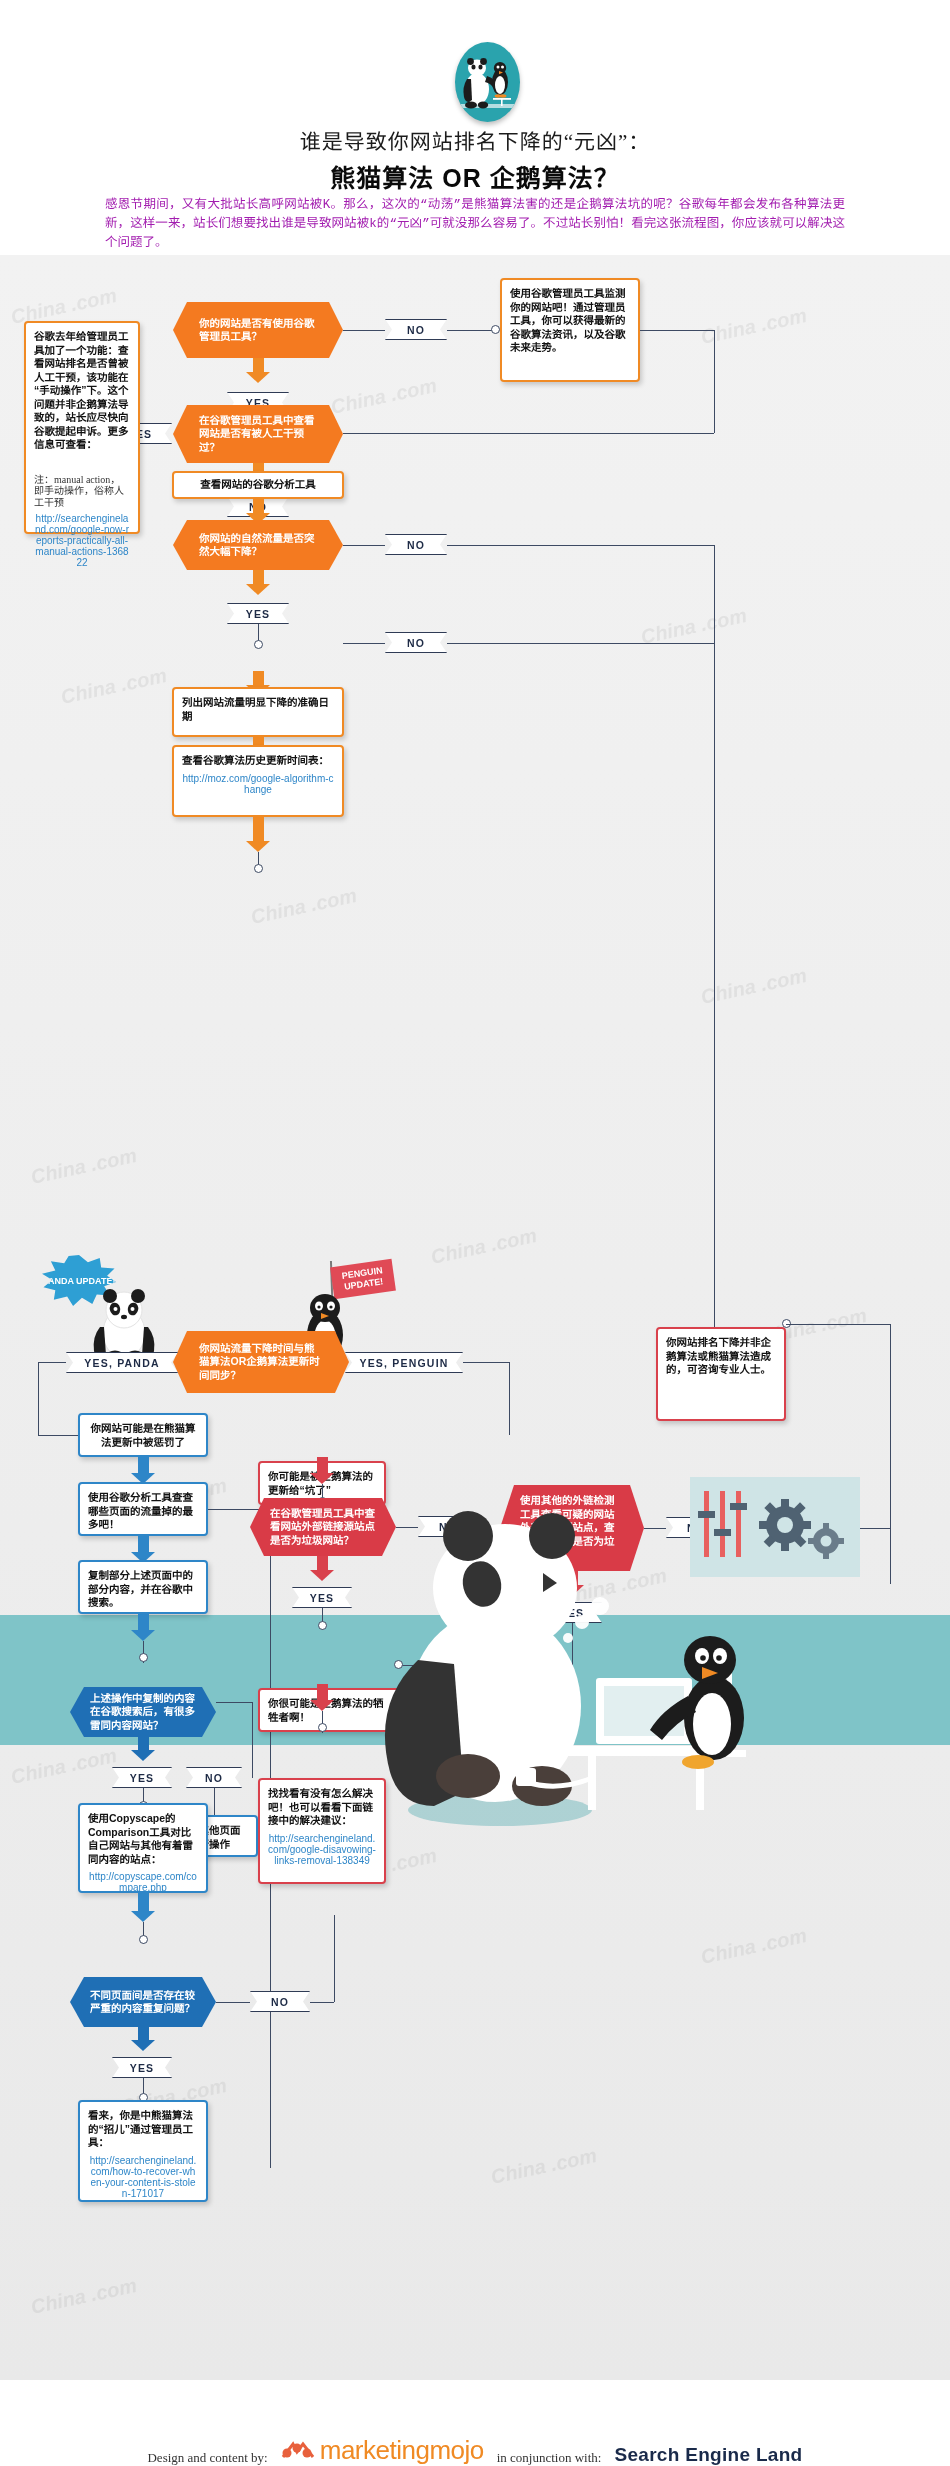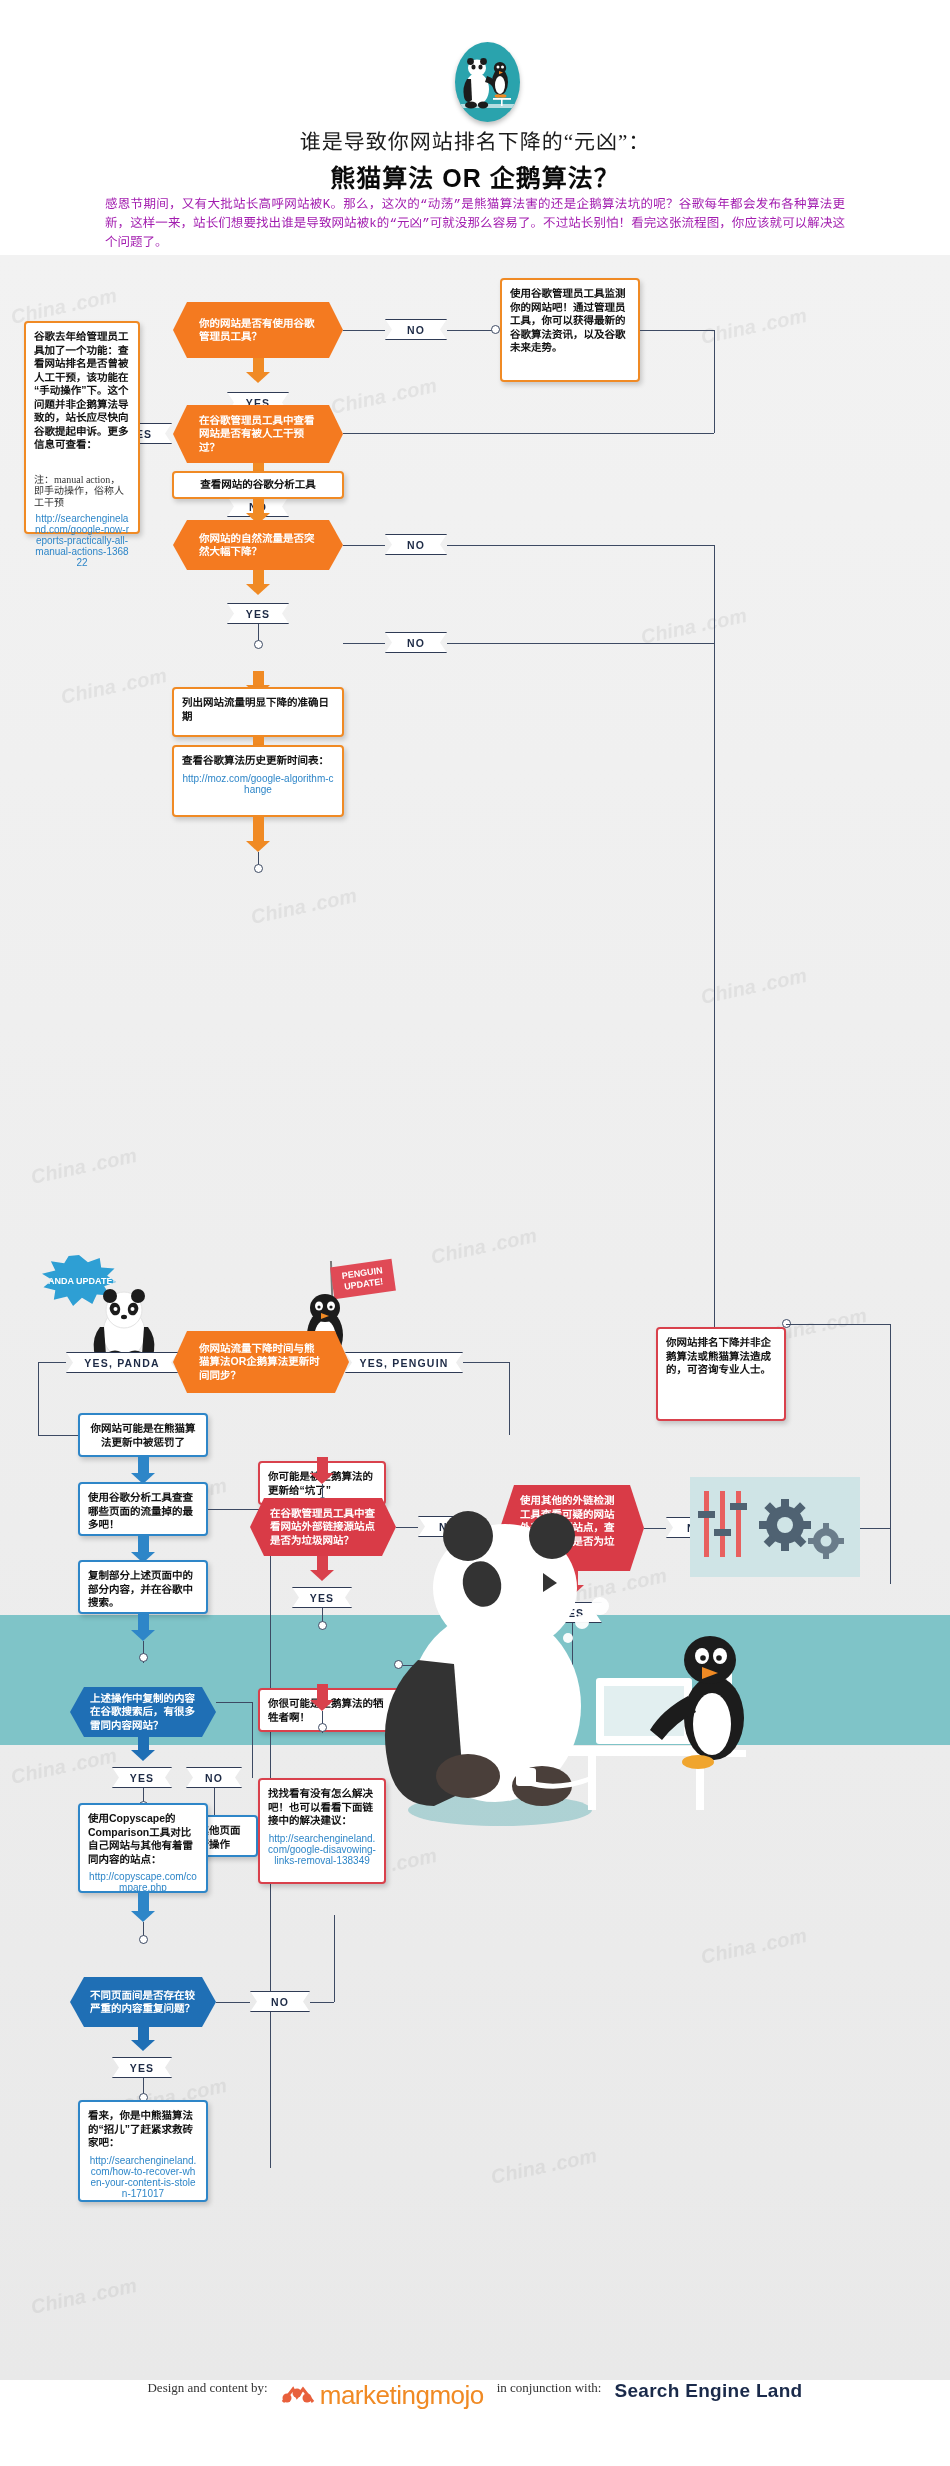--- a/index.html
+++ b/index.html
@@ -136,21 +136,21 @@
     position:absolute; left:331px; top:1006px; width:2px; height:60px;
     background:#7a7a7a; transform:rotate(-2deg);
   }
 
   
   .ill{ position:absolute; }
 
   
   #footer{
     position:absolute; left:0; top:2380px; width:950px; height:86px; background:#fff;
-    display:flex; align-items:flex-start; justify-content:center; gap:13px;
+    display:flex; align-items:flex-end; justify-content:center; gap:13px;
   }
   #footer .f-txt{ font-family:"Liberation Serif",serif; font-size:13px; color:#333; }
   #mojo-word{ font-size:26px; color:#f08a24; letter-spacing:-.5px; font-weight:normal; }
   #sel-word{ font-size:19px; font-weight:bold; color:#1a2a4a; letter-spacing:.3px; }
 
   
   .wm{
     position:absolute; color:rgba(150,150,150,.16);
     font-size:20px; font-weight:bold; font-style:italic;
     transform:rotate(-12deg); pointer-events:none; white-space:nowrap;
@@ -457,21 +457,21 @@
 
   <div class="arr" style="left:131px; top:1772px; --c:#1f6fb5; --h:13px;">
       <i></i>
       <u></u>
     </div>
   <div class="rib" style="left:112px; top:1802px; width:60px;">YES</div>
   <div class="ln v" style="left:143px; top:1823px; height:24px;"></div>
   <div class="dot" style="left:139px; top:1838px;"></div>
 
   <div class="box rect-b" style="left:78px; top:1845px; width:130px; height:102px;">
-    <span>看来，你是中熊猫算法的“招儿”了赶紧求救砖家吧：</span>
+    <span>看来，你是中熊猫算法的“招儿”通过管理员工具：</span>
     <span class="url">http://searchengineland.com/how-to-recover-when-your-content-is-stolen-171017</span>
   </div>
 
   <div class="box rect-r" style="left:258px; top:1158px; width:128px; height:44px;">
     <span>你可能是被企鹅算法的更新给“坑了”</span>
   </div>
   <div class="arr" style="left:310px; top:1202px; --c:#d9414c; --h:16px;">
       <i></i>
       <u></u>
     </div>

